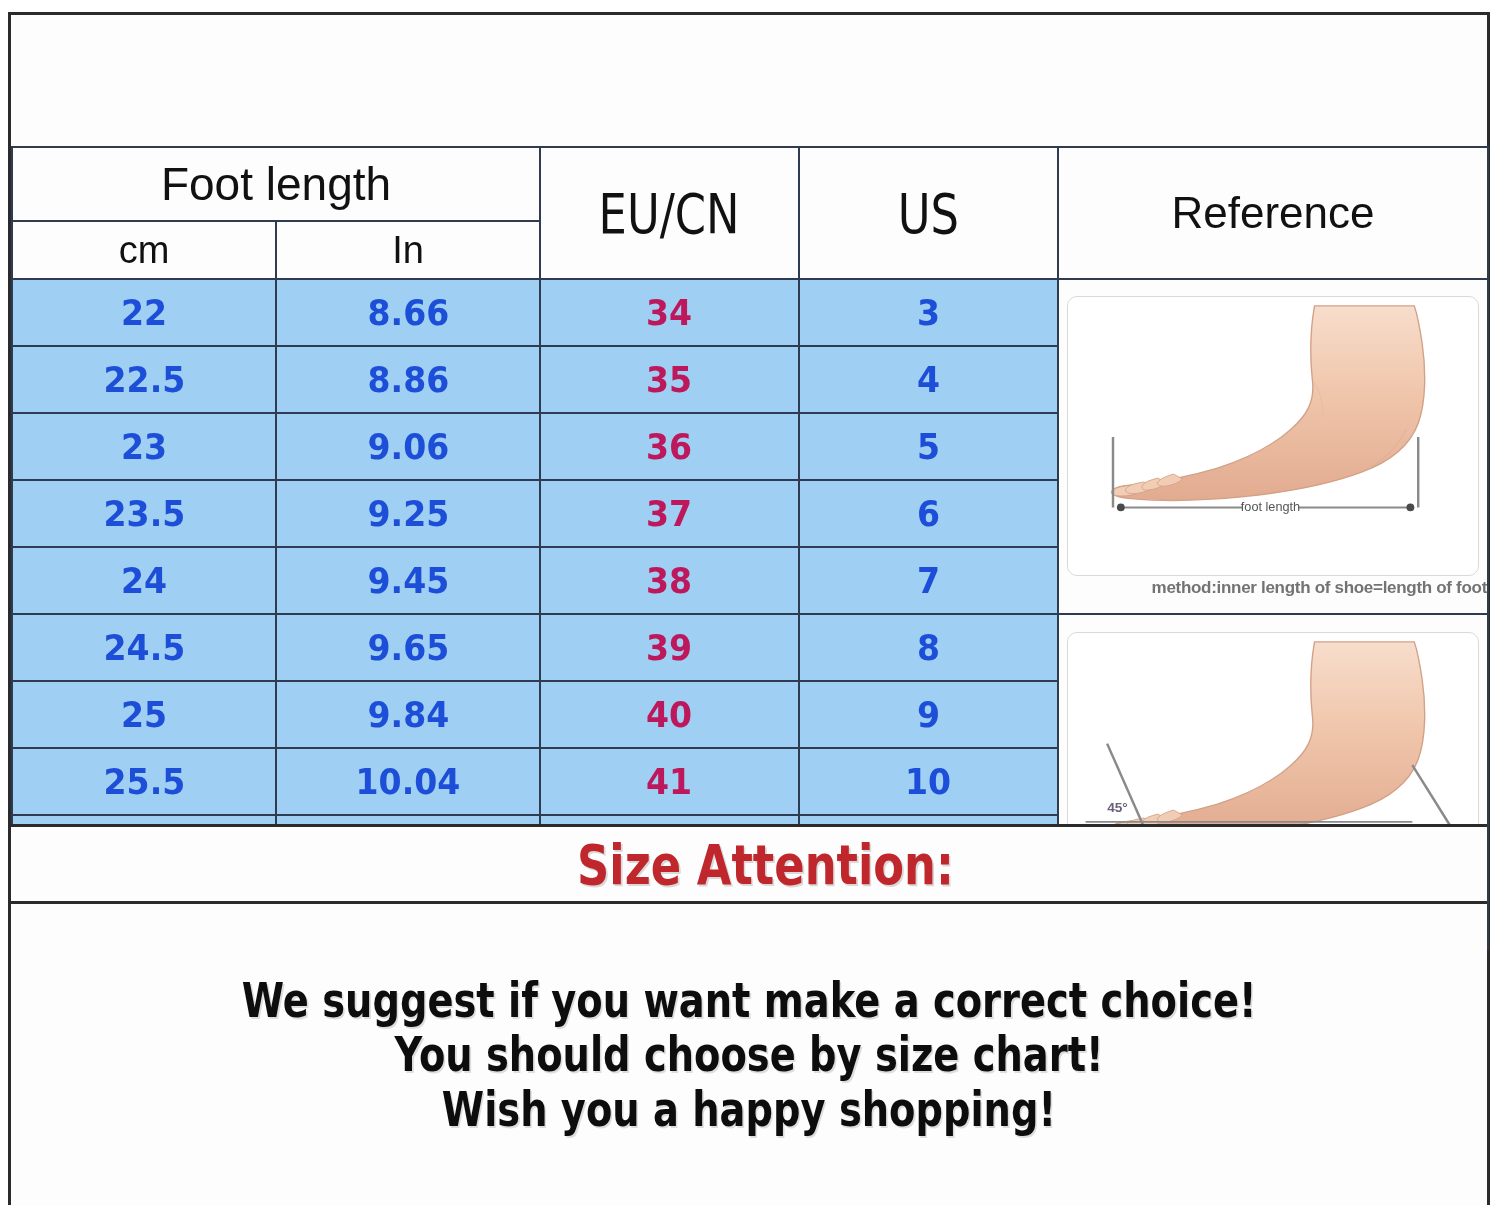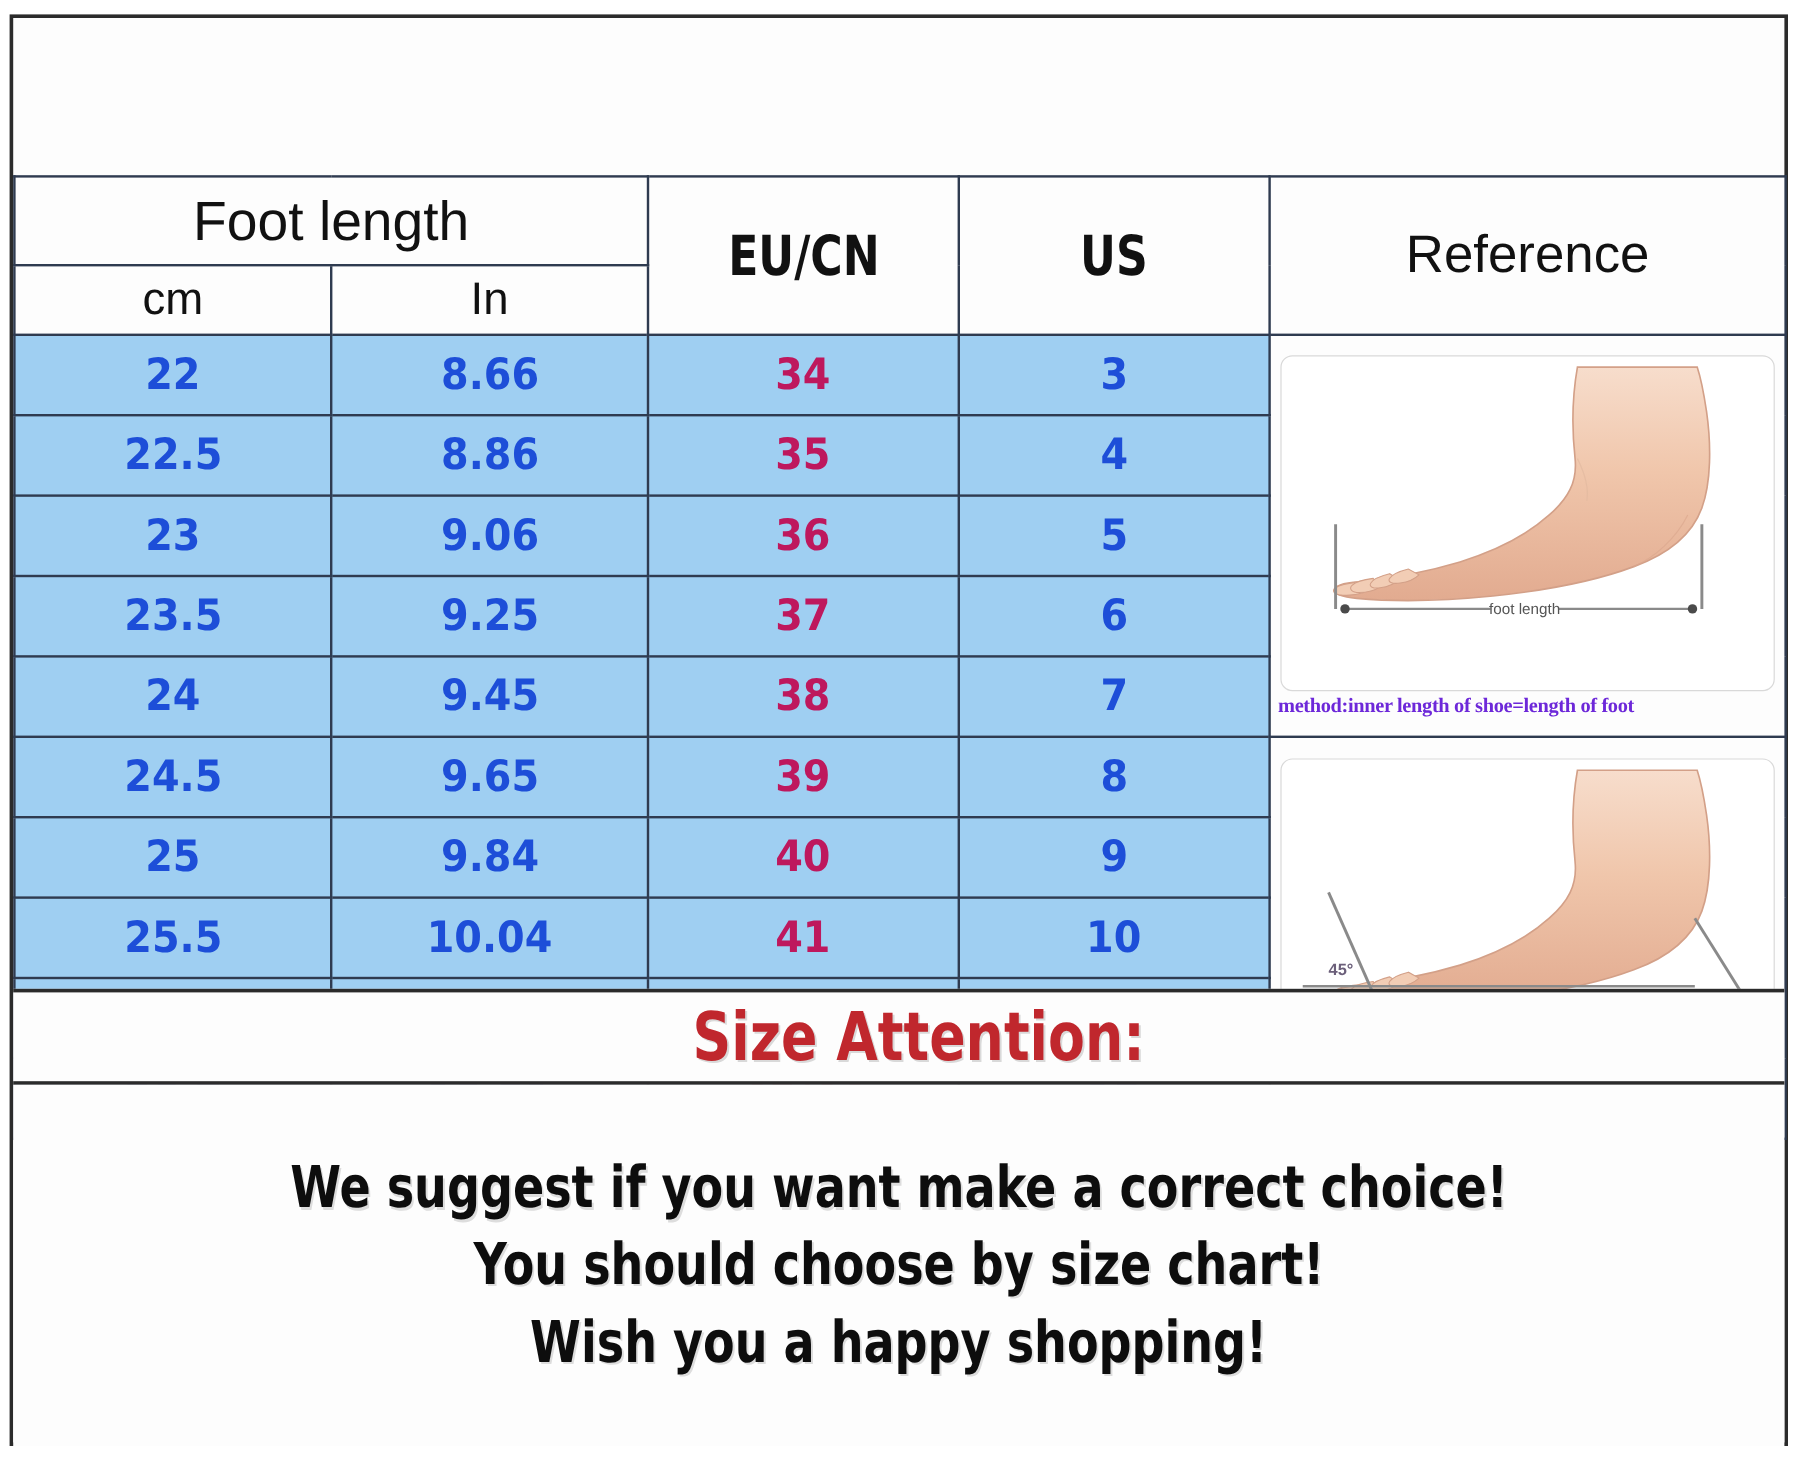--- a/index.html
+++ b/index.html
@@ -84,23 +84,22 @@
   .hdr-footlength {
     height: 72px;
     font-size: 46px;
   }
   .hdr-sub {
     height: 56px;
     font-size: 38px;
   }
   .hdr-tall {
     height: 128px;
-    font-size: 46px;
-    font-family: "DejaVu Sans", sans-serif;
-    font-weight: bold;
+    font-size: 56px;
+    font-family: "DejaVu Sans", sans-serif;
   }
   .hdr-tall .squeeze {
     display: inline-block;
     transform: scaleX(0.80);
   }
   .hdr-ref {
     height: 128px;
     font-size: 44px;
   }
 
@@ -137,25 +136,25 @@
     position: relative;
     width: 96%;
     margin: 6px auto 0 auto;
     height: 278px;
     border: 1px solid #d9d9d9;
     border-radius: 10px;
     background: #ffffff;
     overflow: hidden;
   }
   .ref-caption {
-    font-family: Liberation Serif, serif;
+    font-family: Liberation Sans, sans-serif;
     font-weight: bold;
     font-size: 17px;
-    color: #6d28d9;
-    text-align: left;
+    color: #737373;
+    text-align: right;
     padding: 2px 0 6px 6px;
     letter-spacing: -0.3px;
     white-space: nowrap;
   }
   .ref-caption.small {
     font-size: 16px;
     letter-spacing: -0.6px;
   }
   .foot-svg { display: block; width: 100%; height: 100%; }
 
@@ -191,21 +190,21 @@
     left: 0;
     top: 889px;
     width: 100%;
     height: 301px;
     box-sizing: border-box;
     background: #fdfdfd;
     display: flex;
     flex-direction: column;
     align-items: center;
     justify-content: center;
-    gap: 14px;
+    gap: 4px;
   }
   .footer-line {
     font-family: "DejaVu Sans", sans-serif;
     font-weight: bold;
     font-size: 48px;
     color: #0d0d0d;
     transform: scaleX(0.80);
     text-shadow: 2px 2px 0 rgba(150,150,150,0.3);
     white-space: nowrap;
     line-height: 1.05;

